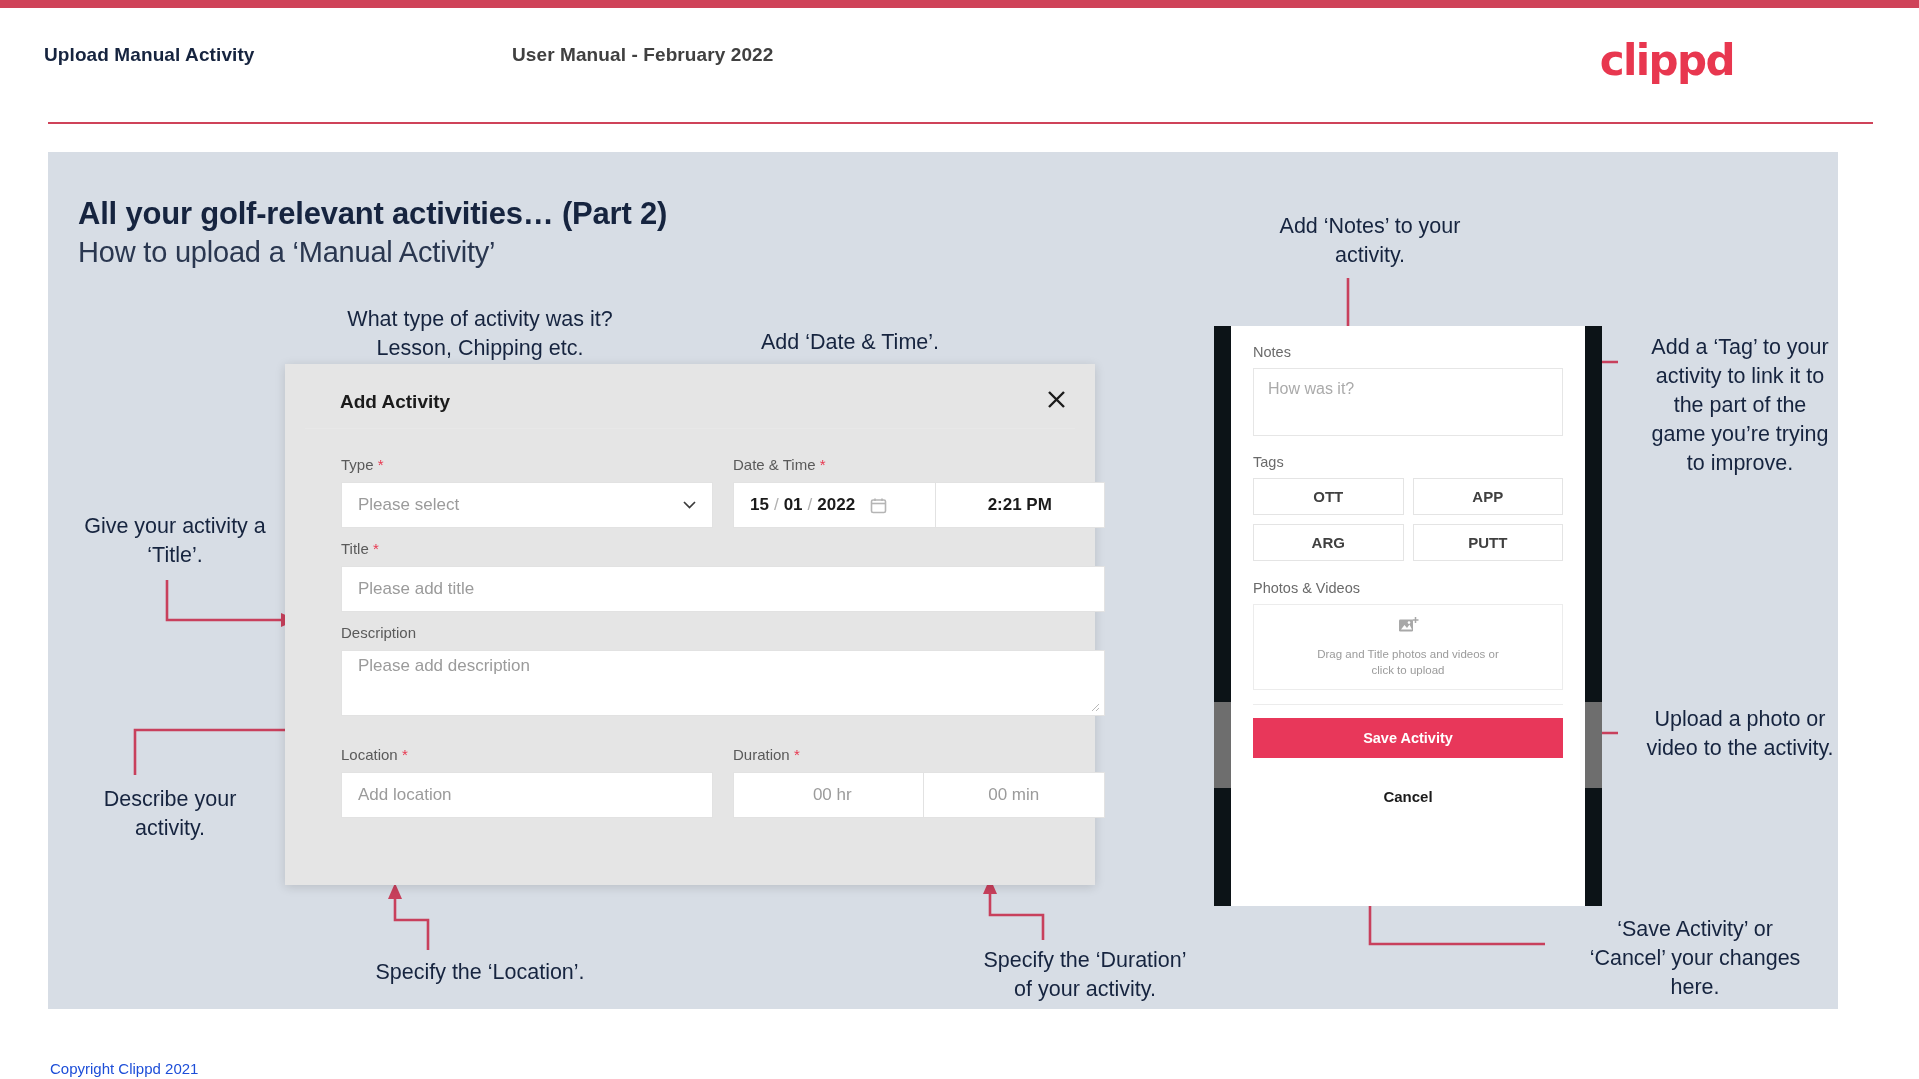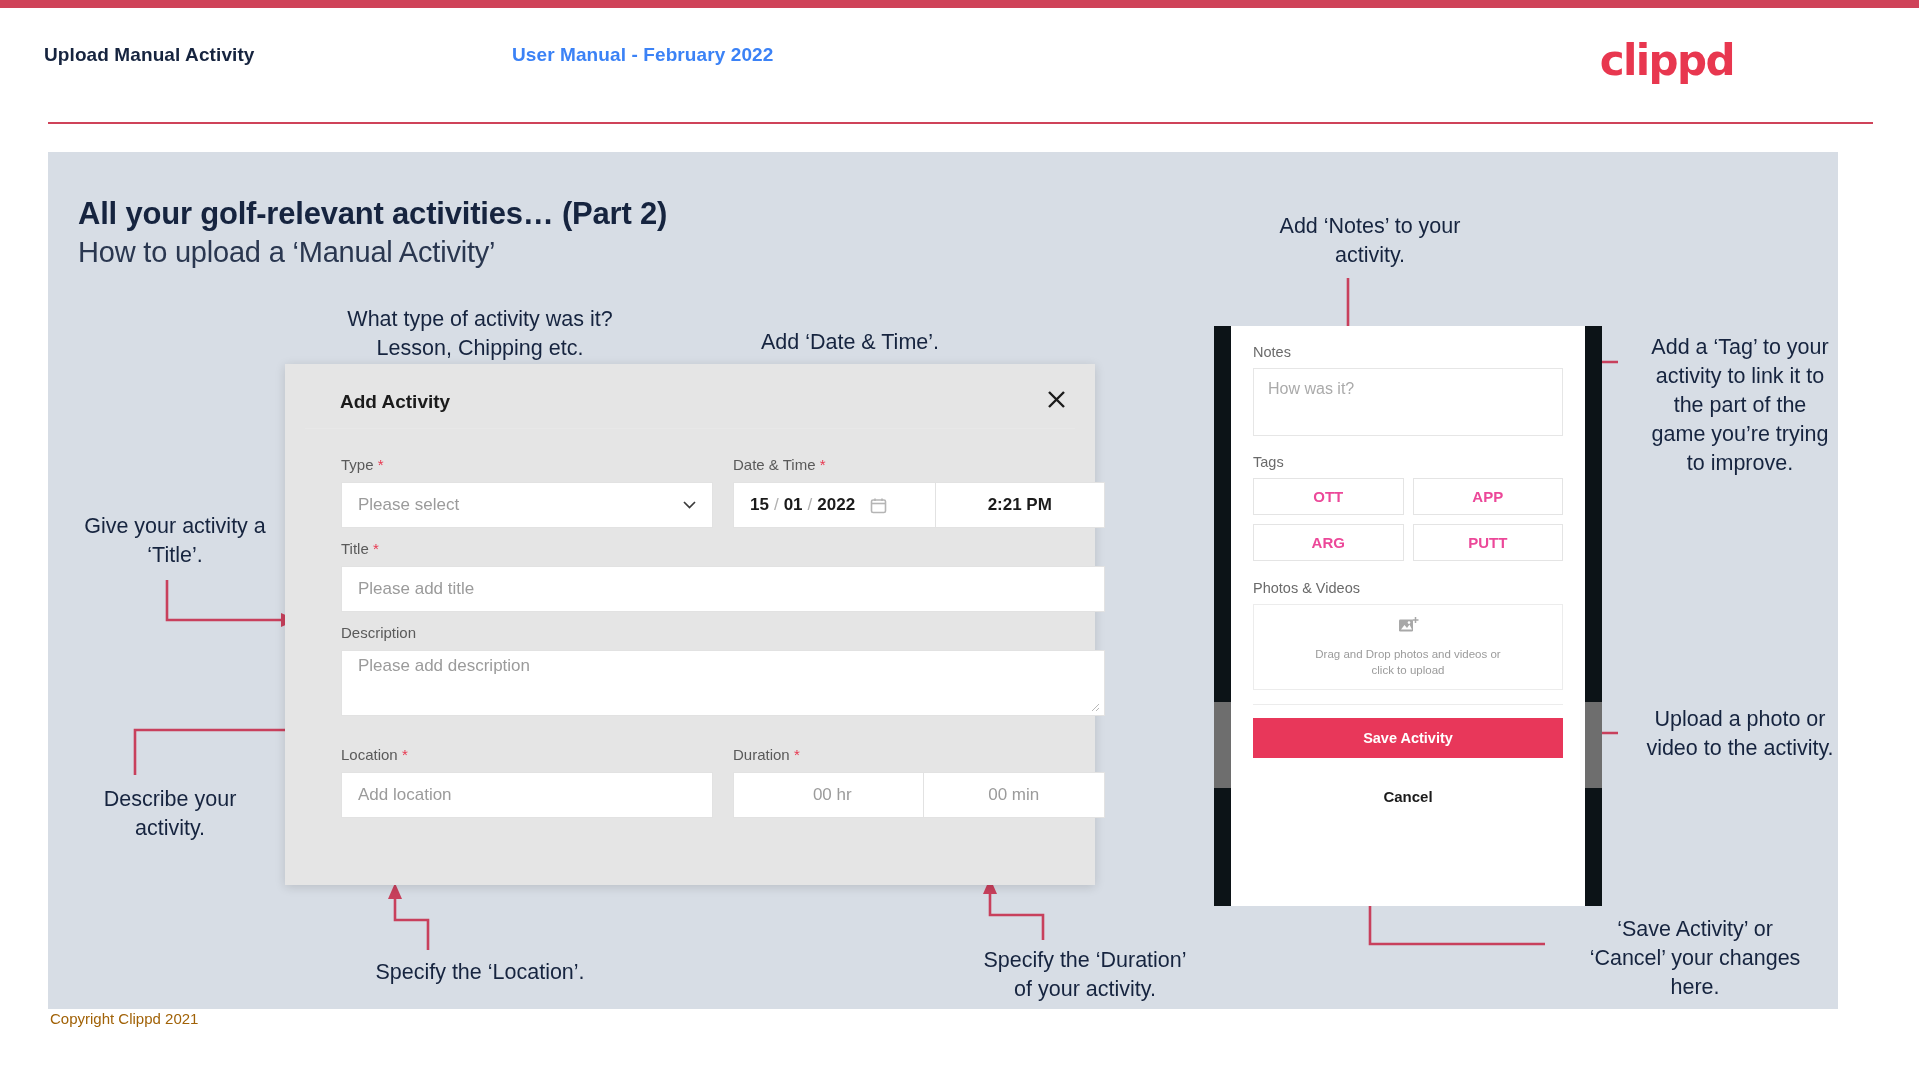--- a/index.html
+++ b/index.html
@@ -15,21 +15,21 @@
   .topstripe {
     position: absolute; left: 0; top: 0; width: 1919px; height: 8px;
     background: #cf4359;
   }
   .hdr-left {
     position: absolute; left: 44px; top: 44px;
     font-size: 19px; font-weight: 700; color: #16243f; letter-spacing: .1px;
   }
   .hdr-mid {
     position: absolute; left: 512px; top: 44px;
-    font-size: 19px; font-weight: 700; color: #3b82f6; letter-spacing: .1px;
+    font-size: 19px; font-weight: 700; color: #404040; letter-spacing: .1px;
   }
   .logo {
     position: absolute; right: 45px; top: 40px;
     font-size: 42px; font-weight: 800; color: #e8374f;
     letter-spacing: -1.6px; line-height: 1; font-family: "DejaVu Sans", sans-serif;
   }
   .hdr-rule {
     position: absolute; left: 48px; top: 122px; width: 1825px; height: 2px;
     background: #cf4359;
   }
@@ -139,41 +139,41 @@
   }
   .m-label { font-size: 14.5px; color: #6a6a6a; margin-bottom: 8px; }
   .m-notes {
     border: 1px solid #e6e6e6; height: 68px; padding: 11px 14px;
     font-size: 16px; color: #aaaaaa;
   }
   .m-tags { display: grid; grid-template-columns: 1fr 1fr; gap: 9px; }
   .m-tag {
     border: 1px solid #e4e4e4; height: 37px;
     display: flex; align-items: center; justify-content: center;
-    font-size: 15px; font-weight: 700; color: #ec4899;
+    font-size: 15px; font-weight: 700; color: #404040;
   }
   .m-drop {
     border: 1px solid #ececec; height: 86px;
     display: flex; flex-direction: column; align-items: center; justify-content: center;
     gap: 7px;
   }
   .m-drop-txt { font-size: 11.5px; color: #9b9b9b; text-align: center; line-height: 16px; }
   .m-hr { height: 1px; background: #ececec; margin: 14px 0 13px 0; }
   .m-save {
     background: #e8375a; height: 40px; display: flex; align-items: center; justify-content: center;
     color: #fff; font-size: 14.5px; font-weight: 700;
   }
   .m-cancel {
     height: 40px; display: flex; align-items: center; justify-content: center;
     color: #1b1b1b; font-size: 15px; font-weight: 700; margin-top: 18px;
   }
 
   .copyright {
-    position: absolute; left: 50px; top: 1010px;
-    font-size: 15px; color: #a16207;
+    position: absolute; left: 50px; top: 1060px;
+    font-size: 15px; color: #1d4ed8;
   }
 </style>
 </head>
 <body>
 
 <div id="root">
 
   <div class="topstripe"></div>
 
   <div class="hdr-left">Upload Manual Activity</div>
@@ -369,21 +369,21 @@
       <div class="m-drop">
         <span>
           <svg width="21" height="19" viewBox="0 0 21 19">
             <rect x="1" y="3.5" width="14" height="12" rx="1.2" fill="#a8a8a8"></rect>
             <path d="M3,13.5 L6.5,9 L9,12 L11.5,8.5 L14,13.5 Z" fill="#ffffff"></path>
             <circle cx="11" cy="6.6" r="1.3" fill="#ffffff"></circle>
             <path d="M17.5,1 L17.5,7 M14.5,4 L20.5,4" stroke="#a8a8a8" stroke-width="1.5"></path>
           </svg>
         </span>
         <div class="m-drop-txt">
-          <div>Drag and Drop photos and videos or</div>
+          <div>Drag and Title photos and videos or</div>
           <div>click to upload</div>
         </div>
       </div>
 
       <div class="m-hr"></div>
 
       <div class="m-save">Save Activity</div>
       <div class="m-cancel">Cancel</div>
     </div>
   </div>

